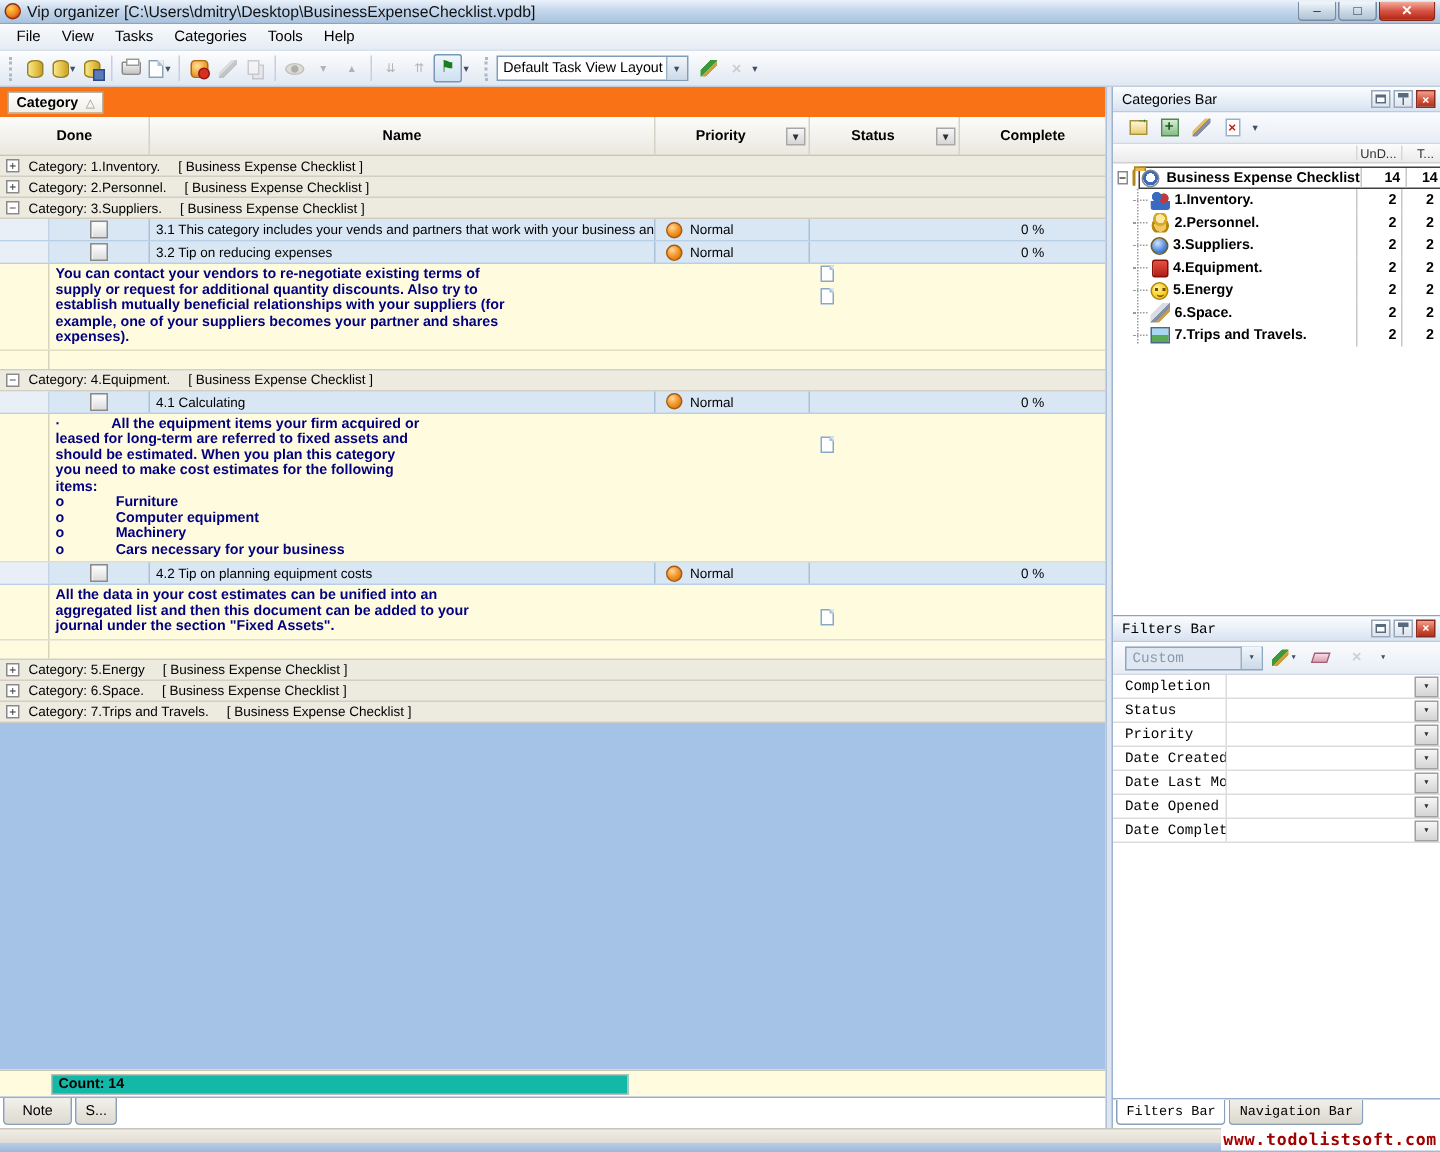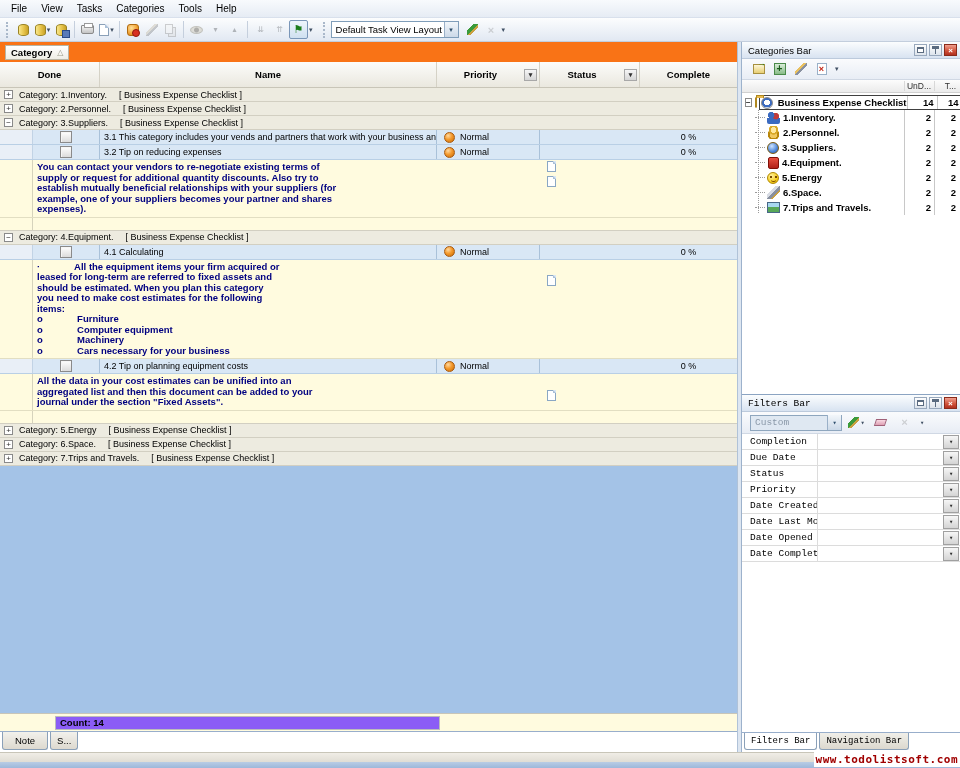--- a/index.html
+++ b/index.html
@@ -86,21 +86,21 @@
   .pri-ball { width:11px; height:11px; border-radius:50%; background:radial-gradient(circle at 35% 30%, #ffd9a0, #f49a2e 45%, #c96a00); border:1px solid #a85a10; }
   .doc-icon { width:9px; height:11px; background:#fff; border:1px solid #8aa7c4; position:relative; }
   .doc-icon::after { content:""; position:absolute; right:-1px; top:-1px; border-style:solid; border-width:0 3px 3px 0; border-color:#d9e7f5 #d9e7f5 #aac0d8 #d9e7f5; }
 
   .row-note { background:#fffbdf; border-bottom:1px solid #e2dec2; display:flex; }
   .note-indent { width:33px; border-right:1px solid #d6d3bc; flex:none; }
   .note-text { padding:2px 0 2px 4px; font-size:9.5px; font-weight:bold; color:#000080; line-height:10.5px; white-space:pre; }
   .row-spacer { height:13px; background:#fffbdf; border-bottom:1px solid #d2cfc2; display:flex; }
 
   .countrow { height:18px; background:#fffbdf; border-top:1px solid #c8c5b8; display:flex; align-items:center; }
-  .countbar { margin-left:55px; width:385px; height:14px; background:#8b5cf6; border:1px solid #bcbcbc; display:flex; align-items:center; padding-left:4px;
+  .countbar { margin-left:34px; width:385px; height:14px; background:#14b8a6; border:1px solid #bcbcbc; display:flex; align-items:center; padding-left:4px;
               font-size:9.5px; font-weight:bold; }
   .bottabs { height:21px; background:#fff; border-top:1px solid #98aecb; display:flex; align-items:flex-start; }
   .btab { height:18px; border:1px solid #8aa0b8; border-top:none; border-radius:0 0 3px 3px; background:linear-gradient(#f2f1ec,#ddd9cf);
           font-size:9.5px; display:flex; align-items:center; padding:0 12px; margin-left:2px; }
   .btab.small { padding:0 6px; }
 
   
   .splitter { width:5px; background:#dde6f1; border-left:1px solid #b0c2d8; border-right:1px solid #9db2cc; }
   .panel { width:218px; display:flex; flex-direction:column; background:#fff; }
   .panel-header { height:17px; background:linear-gradient(#fbfdfe,#d8e3f1); border-bottom:1px solid #bccadc; display:flex; align-items:center;
@@ -177,20 +177,29 @@
   
   .bottom { height:16px; position:relative; background:linear-gradient(#f0ede6,#e0ddd4 60%, #b7cbe4 62%, #9db8da); border-top:1px solid #c8c5b8; }
   .watermark { position:absolute; right:0; bottom:1px; background:#fff; color:#a00000; font-family:"DejaVu Sans Mono", monospace;
                font-weight:bold; font-size:11px; line-height:15px; letter-spacing:.5px; padding:0 2px; }
 </style>
 </head>
 <body>
 
 <div class="window">
 
+  <div class="titlebar">
+    <span class="app-icon"></span>
+    <span class="title-text">Vip organizer [C:\Users\dmitry\Desktop\BusinessExpenseChecklist.vpdb]</span>
+    <span class="win-controls">
+      <span class="wbtn">–</span>
+      <span class="wbtn">□</span>
+      <span class="wbtn close">✕</span>
+    </span>
+  </div>
 
   <div class="menubar" id="menu-items">
       <span class="menu-item">File</span>
       <span class="menu-item">View</span>
       <span class="menu-item">Tasks</span>
       <span class="menu-item">Categories</span>
       <span class="menu-item">Tools</span>
       <span class="menu-item">Help</span>
     </div>
 
@@ -557,25 +566,20 @@
             </span>
           <span class="dd-arrow">▾</span>
         </div>
         <div id="filter-rows">
             <div class="filter-row">
               <div class="flabel">Completion</div>
               <div class="fvalue"></div>
               <span class="fdrop">▾</span>
             </div>
             <div class="filter-row">
-              <div class="flabel">Due Date</div>
-              <div class="fvalue"></div>
-              <span class="fdrop">▾</span>
-            </div>
-            <div class="filter-row">
               <div class="flabel">Status</div>
               <div class="fvalue"></div>
               <span class="fdrop">▾</span>
             </div>
             <div class="filter-row">
               <div class="flabel">Priority</div>
               <div class="fvalue"></div>
               <span class="fdrop">▾</span>
             </div>
             <div class="filter-row">

